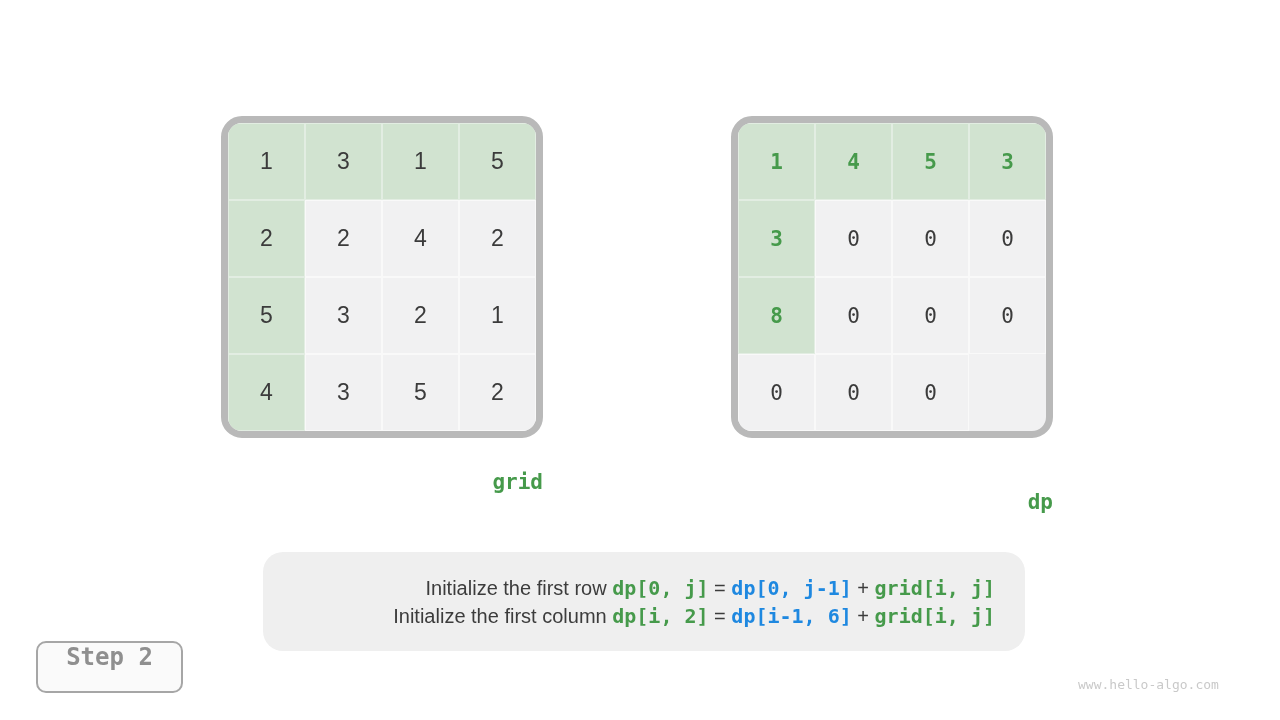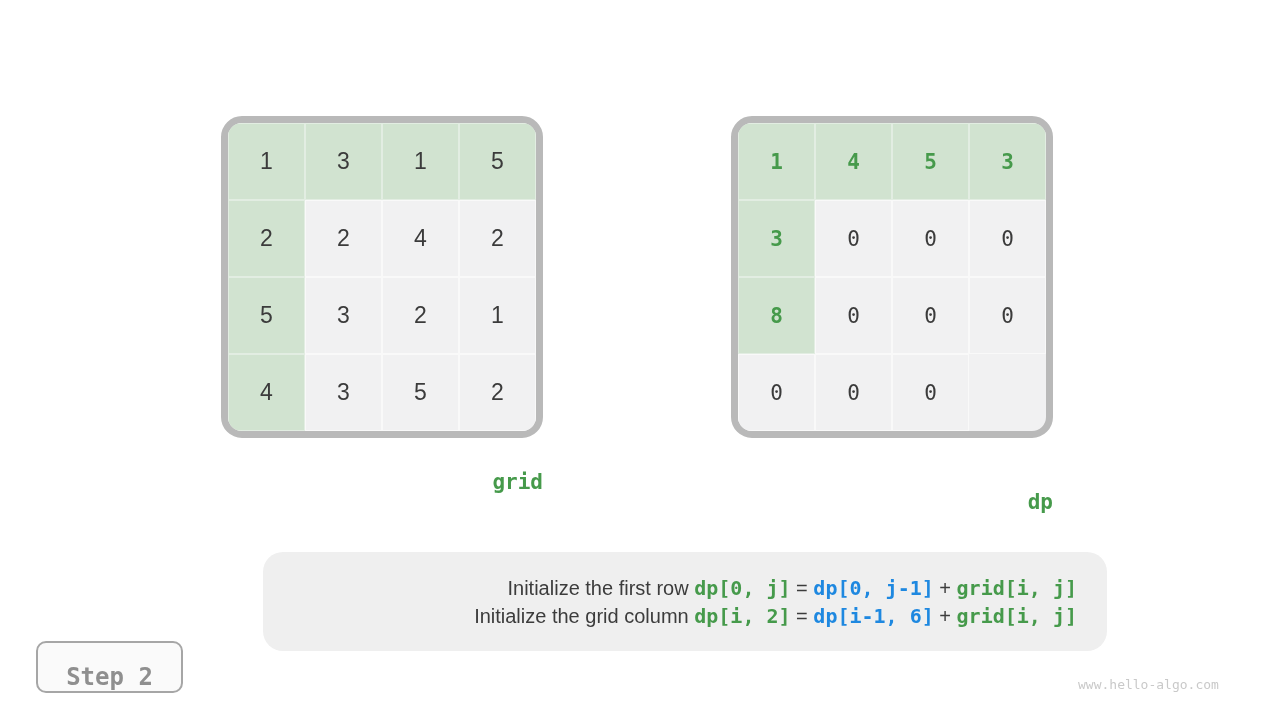--- a/index.html
+++ b/index.html
@@ -21,35 +21,35 @@
   }
   .cell.hl{background:var(--cell-green,#d1e3d0);border-color:rgba(255,255,255,0.38);}
   .cell.mono{font-family:"DejaVu Sans Mono",monospace;font-size:21px;}
   .cell.green-num{color:var(--green-text,#469a4b);font-weight:bold;}
   .matrix-label{
     position:absolute;width:322px;text-align:right;
     font-family:"DejaVu Sans Mono",monospace;font-weight:bold;
     font-size:21px;color:var(--green-text,#469a4b);
   }
   .caption{
-    position:absolute;left:263px;top:552px;width:844px;height:99px;box-sizing:border-box;
+    position:absolute;left:263px;top:552px;width:762px;height:99px;box-sizing:border-box;
     background:var(--caption-bg,#efefef);border-radius:20px;
     display:flex;flex-direction:column;justify-content:center;align-items:flex-end;
     padding-right:30px;
   }
   .caption-line{
     font-size:20px;line-height:28px;color:#3c3c3c;white-space:pre;
   }
   .seg-code{font-family:"DejaVu Sans Mono",monospace;font-weight:bold;}
   .seg-green{color:var(--green-text,#469a4b);}
   .seg-blue{color:var(--blue-text,#1e88e0);}
   .step-badge{
     position:absolute;left:36px;top:641px;width:147px;height:52px;box-sizing:border-box;
     border:2.5px solid #a6a6a6;border-radius:10px;background:#fafafa;
-    display:flex;align-items:flex-end;justify-content:center;
+    display:flex;align-items:flex-start;justify-content:center;
     font-family:"DejaVu Sans Mono",monospace;font-weight:bold;font-size:24px;
     color:var(--step-gray,#8f8f8f);
   }
   .watermark{
     position:absolute;left:1078px;top:677px;
     font-family:"DejaVu Sans Mono",monospace;font-size:13px;
     color:var(--watermark-gray,#c9c9c9);
   }
 </style>
 </head>
@@ -91,21 +91,21 @@
       <div class="cell mono">0</div>
       <div class="cell mono">0</div>
       <div class="cell mono">0</div>
       <div class="cell mono">0</div>
       <div class="cell mono">0</div>
     </div>
   <div class="matrix-label" style="left:731px;top:490px;">dp</div>
 
   <div class="caption">
     <div class="caption-line" id="caption-line-1"><span class="seg-plain">Initialize the first row </span><span class="seg-code seg-green">dp[0, j]</span><span class="seg-plain"> = </span><span class="seg-code seg-blue">dp[0, j-1]</span><span class="seg-plain"> + </span><span class="seg-code seg-green">grid[i, j]</span></div>
-    <div class="caption-line" id="caption-line-2"><span class="seg-plain">Initialize the grid column </span><span class="seg-code seg-green">dp[i, 2]</span><span class="seg-plain"> = </span><span class="seg-code seg-blue">dp[i-1, 6]</span><span class="seg-plain"> + </span><span class="seg-code seg-green">grid[i, j]</span></div>
+    <div class="caption-line" id="caption-line-2"><span class="seg-plain">Initialize the first column </span><span class="seg-code seg-green">dp[i, 2]</span><span class="seg-plain"> = </span><span class="seg-code seg-blue">dp[i-1, 6]</span><span class="seg-plain"> + </span><span class="seg-code seg-green">grid[i, j]</span></div>
   </div>
 
   <div class="step-badge">
     <span>Step 2</span>
   </div>
 
   <div class="watermark">www.hello-algo.com</div>
 
 </div>
 

